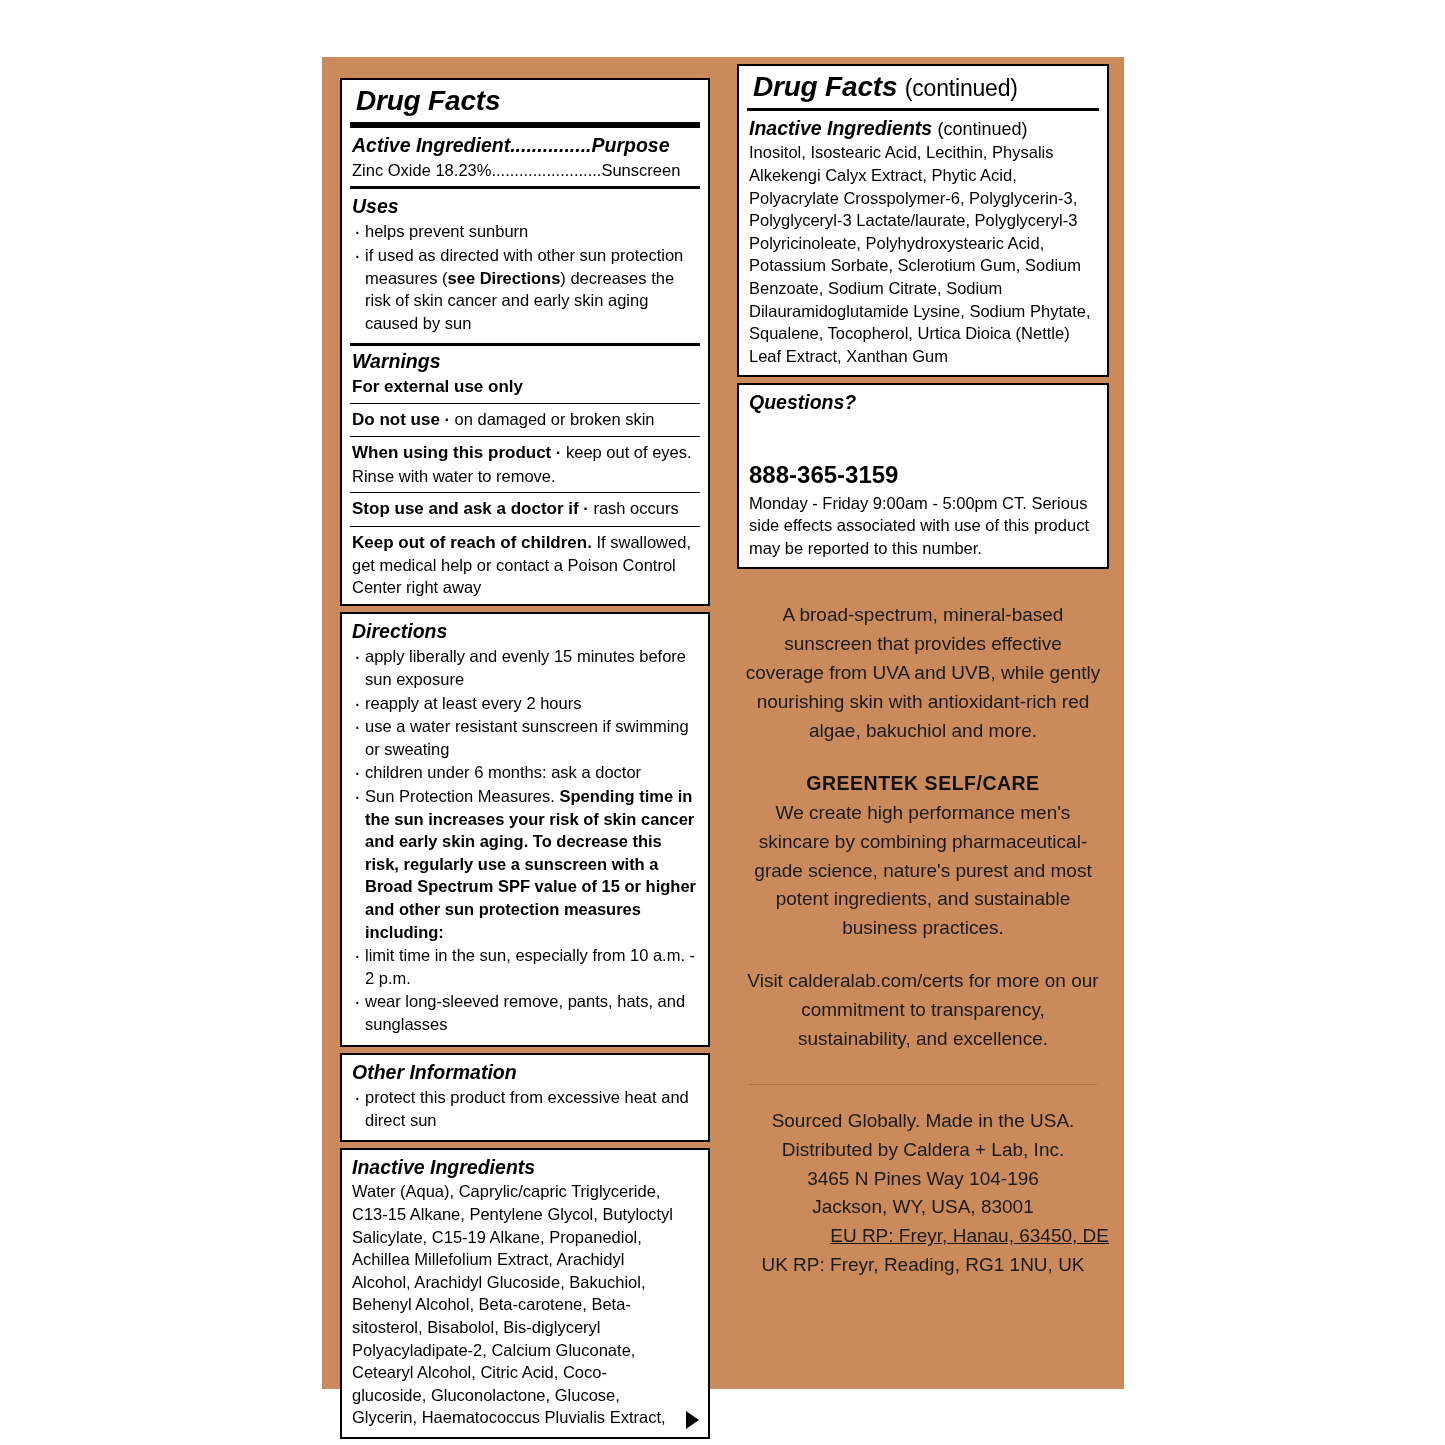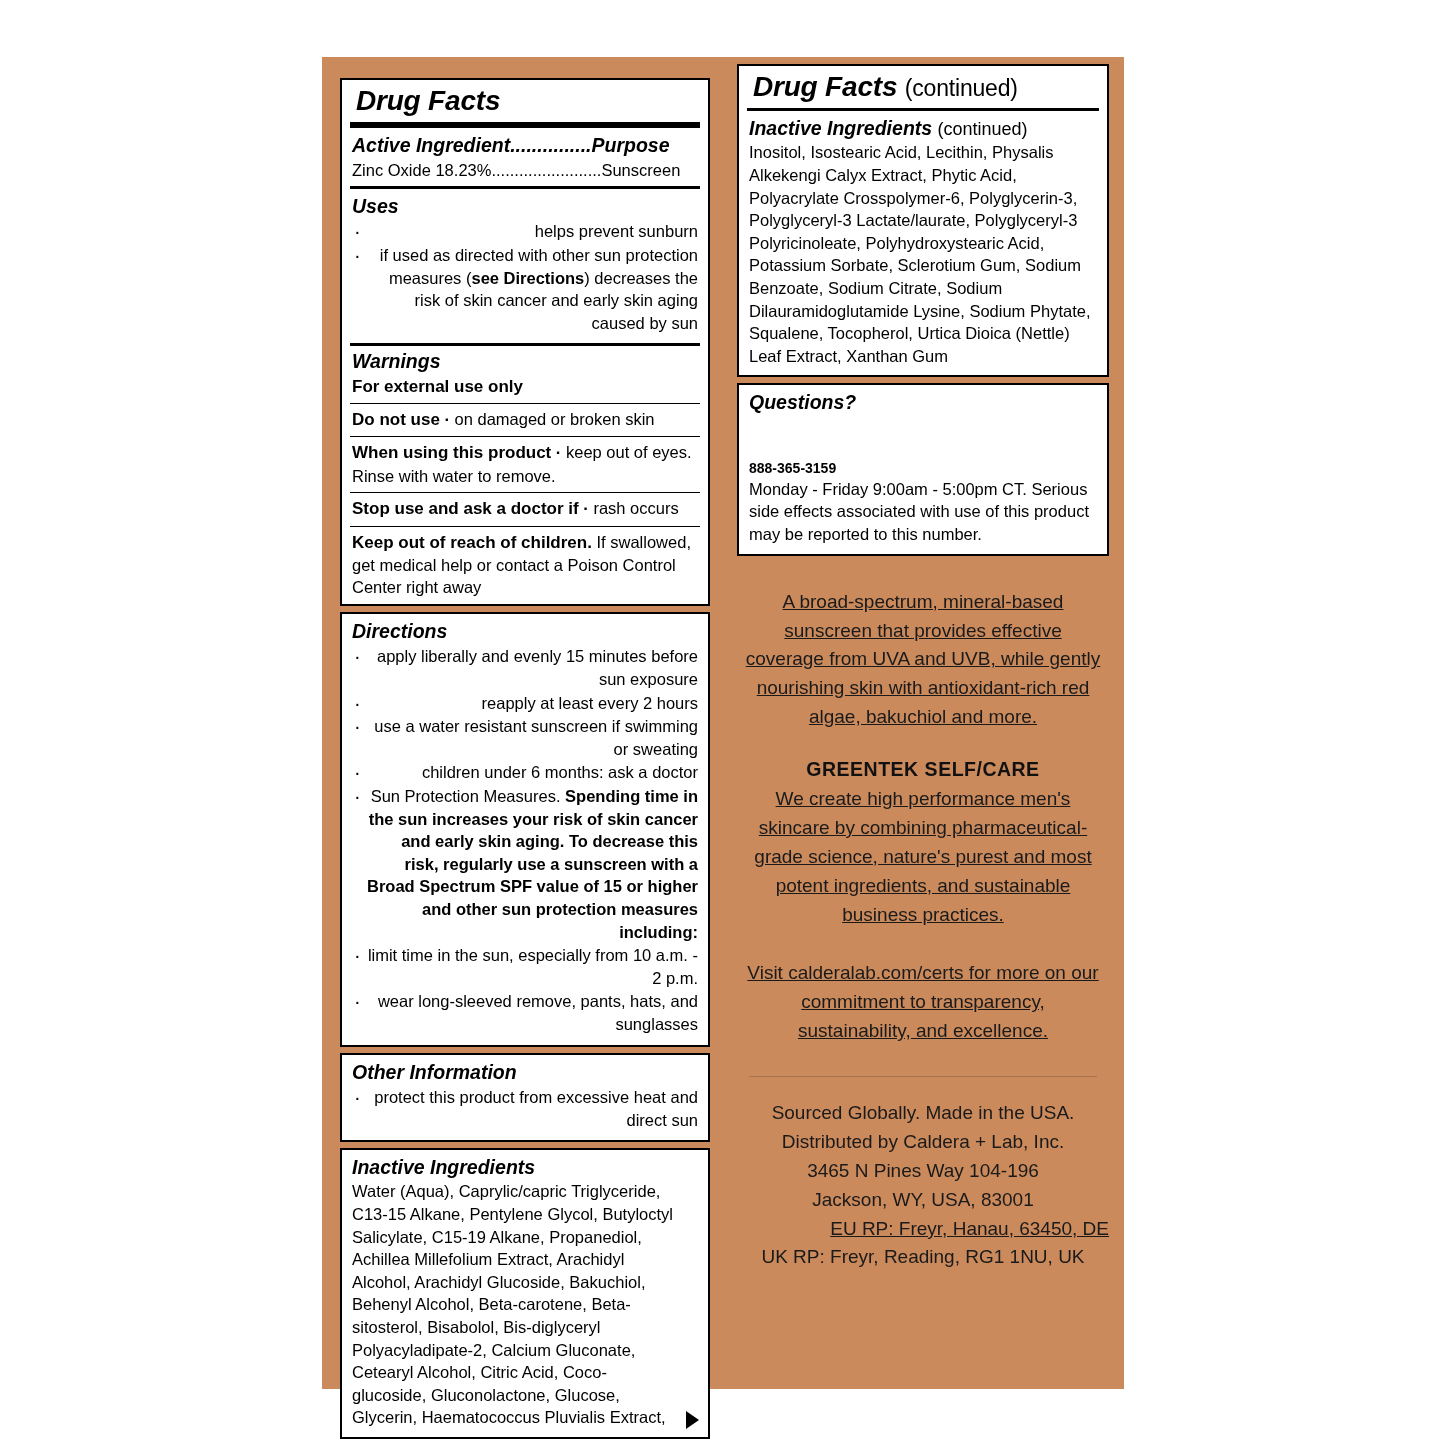--- a/index.html
+++ b/index.html
@@ -93,21 +93,20 @@
     font-style: italic;
     font-weight: bold;
     font-size: 19.5px;
     display: block;
   }
   .ai-line { font-size: 16.5px; }
   ul.bullets {
     margin: 2px 0 0 0;
     padding: 0;
     list-style: none;
-    text-align: right;
   }
   ul.bullets li {
     position: relative;
     padding-left: 13px;
     margin-bottom: 1px;
   }
   ul.bullets li:before {
     content: "\00B7";
     position: absolute;
     left: 2px;
@@ -132,33 +131,32 @@
     border-bottom: 9px solid transparent;
   }
 
   
   .prose {
     color: #1a1a1a;
     text-align: center;
     font-size: 19px;
     line-height: 1.52;
     padding: 0 6px;
-    text-decoration: underline;
   }
   .prose.block1 { margin-top: 32px; }
   .brand-hd {
     text-align: center;
     font-weight: bold;
     font-size: 19.5px;
     letter-spacing: 0.5px;
     margin-top: 26px;
     margin-bottom: 4px;
     color: #111;
   }
-  .prose.block3 { margin-top: 30px; }
+  .prose.block3 { margin-top: 24px; }
   .hr-soft {
     border-top: 1.5px solid #a8714a;
     margin: 30px 12px 0 12px;
   }
   .addr {
     text-align: center;
     font-size: 19px;
     line-height: 1.52;
     color: #1a1a1a;
     margin-top: 22px;
@@ -258,21 +256,21 @@
       <div class="rule-med"></div>
       <div class="sec">
         <div class="hd-ital"><span>Inactive Ingredients</span> <span style="font-style:normal;font-weight:normal;font-size:18px;">(continued)</span></div>
         <div class="body-txt">Inositol, Isostearic Acid, Lecithin, Physalis Alkekengi Calyx Extract, Phytic Acid, Polyacrylate Crosspolymer-6, Polyglycerin-3, Polyglyceryl-3 Lactate/laurate, Polyglyceryl-3 Polyricinoleate, Polyhydroxystearic Acid, Potassium Sorbate, Sclerotium Gum, Sodium Benzoate, Sodium Citrate, Sodium Dilauramidoglutamide Lysine, Sodium Phytate, Squalene, Tocopherol, Urtica Dioica (Nettle) Leaf Extract, Xanthan Gum</div>
       </div>
     </div>
 
     <div class="df-panel" style="margin-top:6px;">
       <div class="sec">
         <div class="hd-ital">Questions?</div>
-        <div class="hd-bold" style="font-size:14px;margin-top:44px;">888-365-3159</div>
+        <div class="hd-bold" style="font-size:24px;margin-top:44px;">888-365-3159</div>
         <div class="body-txt">Monday - Friday 9:00am - 5:00pm CT. Serious side effects associated with use of this product may be reported to this number.</div>
       </div>
     </div>
 
     <div class="prose block1">A broad-spectrum, mineral-based sunscreen that provides effective coverage from UVA and UVB, while gently nourishing skin with antioxidant-rich red algae, bakuchiol and more.</div>
 
     <div class="brand-hd">GREENTEK SELF/CARE</div>
     <div class="prose block2">We create high performance men's skincare by combining pharmaceutical-grade science, nature's purest and most potent ingredients, and sustainable business practices.</div>
 
     <div class="prose block3">Visit calderalab.com/certs for more on our commitment to transparency, sustainability, and excellence.</div>

